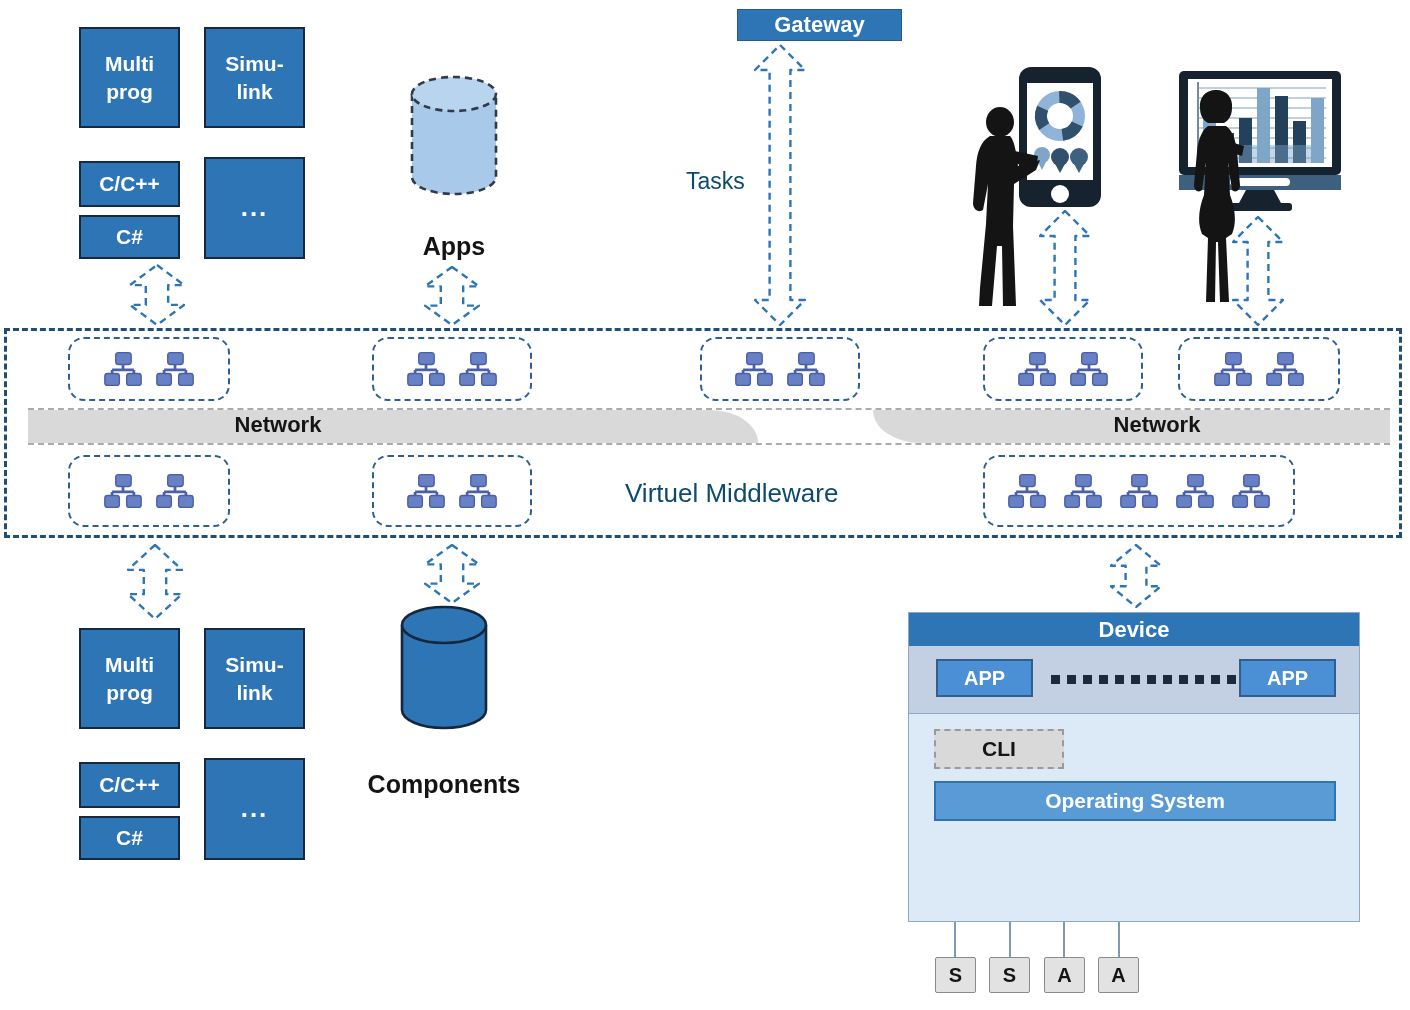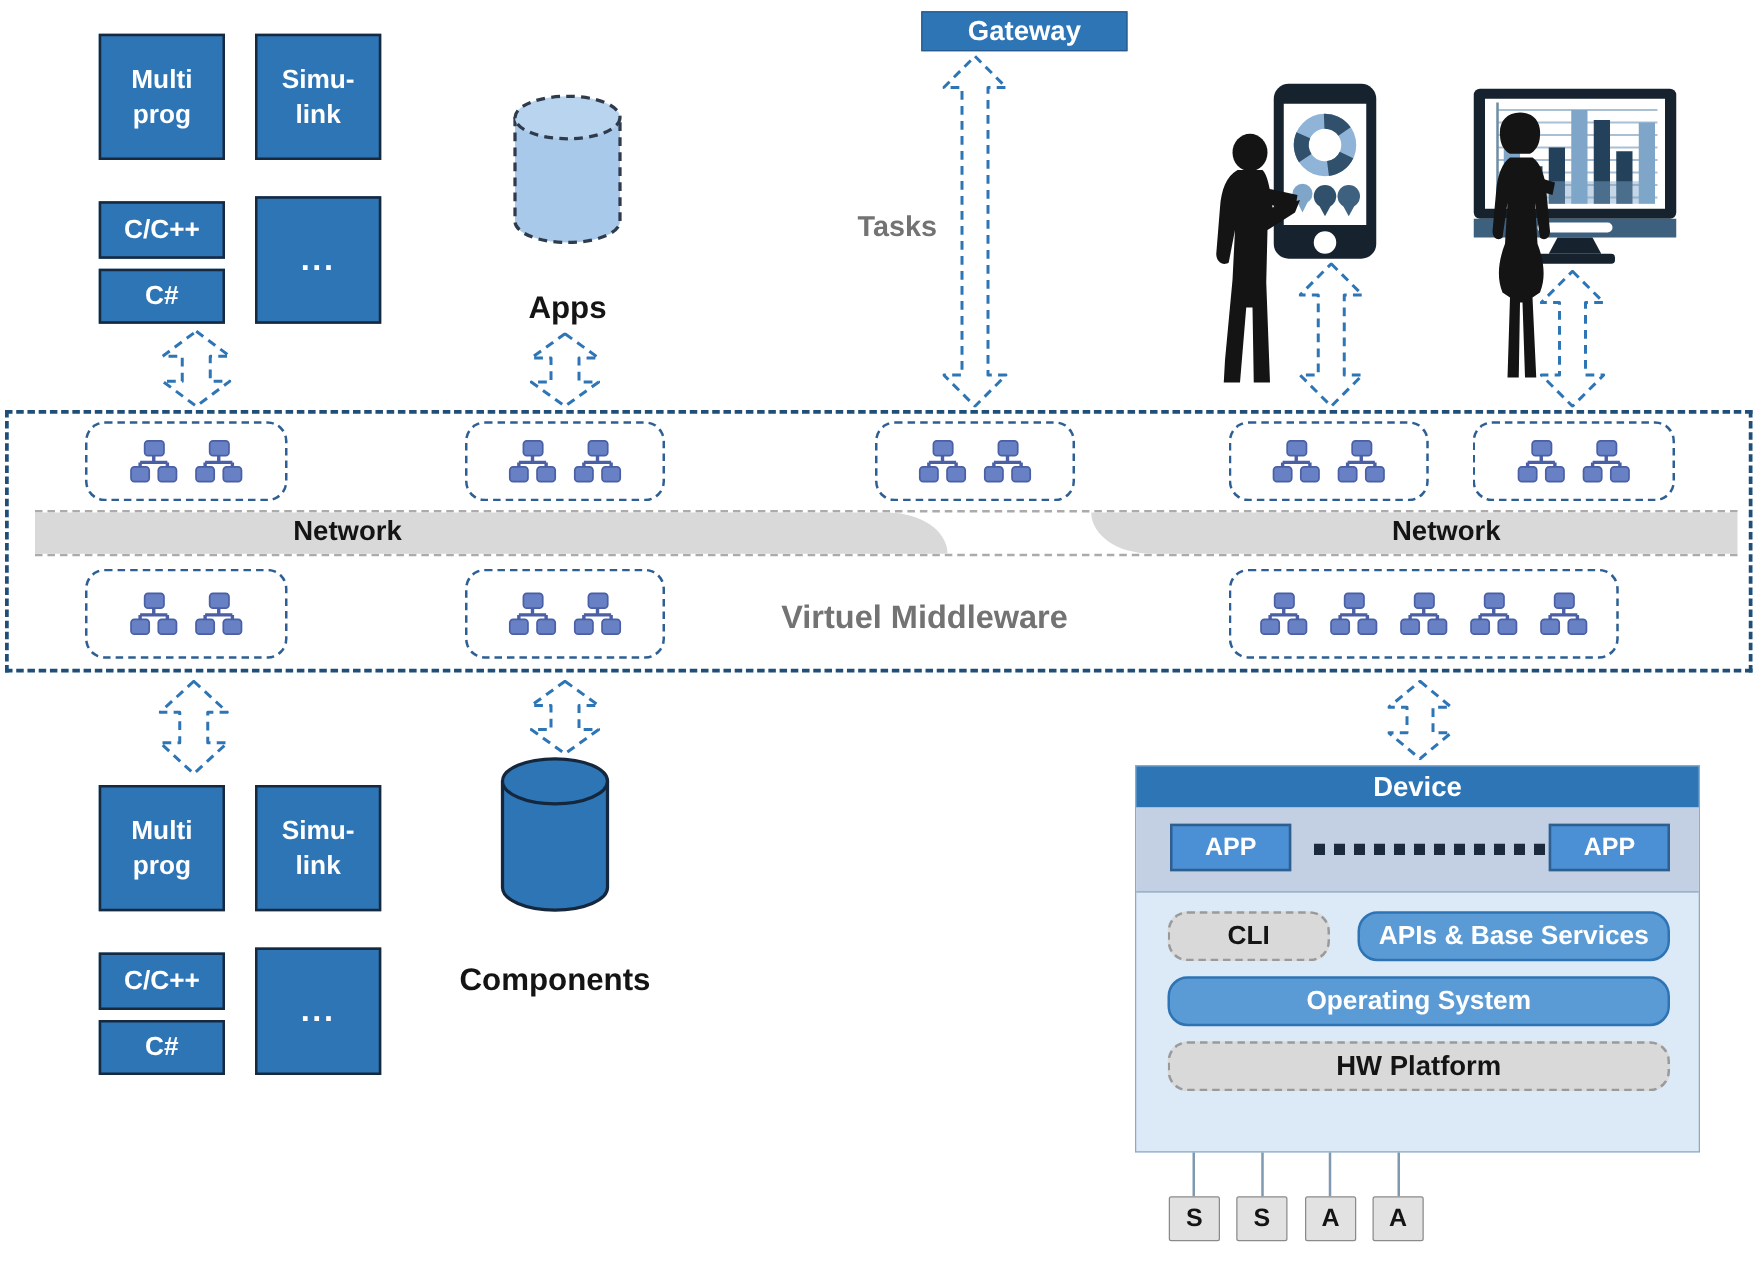--- a/index.html
+++ b/index.html
@@ -5,21 +5,21 @@
   html,body{margin:0;padding:0;background:#ffffff;}
   #canvas{
     position:relative;width:1410px;height:1010px;background:#fff;overflow:hidden;
     font-family:"Liberation Sans", sans-serif;
   }
   .bluebox{
     position:absolute;background:var(--accent,#2E75B6);border:2px solid #17293E;
     color:#fff;font-weight:700;display:flex;align-items:center;justify-content:center;
     text-align:center;font-size:21px;line-height:1.3;box-sizing:border-box;margin-left:39px;
   }
-  .label{position:absolute;font-weight:700;color:#737373;white-space:nowrap;}
+  .label{position:absolute;font-weight:400;color:#0c4a6e;white-space:nowrap;}
   .cyl-label{position:absolute;font-weight:700;color:#141414;text-align:center;margin-top:30px;}
   .udarrow{position:absolute;}
   .figure{position:absolute;}
   
   #band{
     position:absolute;left:4px;top:328px;width:1398px;height:210px;
     border:3px dashed var(--band-border,#1F4E79);box-sizing:border-box;background:#fff;
   }
   .cluster{
     position:absolute;border:2.5px dashed var(--cluster-border,#2E5F94);
@@ -50,21 +50,21 @@
     position:absolute;top:13px;width:97px;height:38px;background:var(--app-btn,#4B8FD5);
     border:2px solid #2E5F8F;color:#fff;font-weight:700;font-size:20px;
     display:flex;align-items:center;justify-content:center;box-sizing:border-box;
   }
   #app-dots{
     position:absolute;left:142px;top:29px;width:192px;height:9px;
     background:repeating-linear-gradient(to right,#1B2A3D 0 9px,transparent 9px 16px);
   }
   .dev-chip{
     position:absolute;display:flex;align-items:center;justify-content:center;
-    font-weight:700;box-sizing:border-box;border-radius:16px;
+    font-weight:700;box-sizing:border-box;
   }
   .chip-gray{background:var(--chip-gray,#D9D9D9);border:2px dashed #9a9a9a;color:#141414;font-size:21px;}
   .chip-blue{background:var(--chip-blue,#5B9BD5);border:2px solid #2E74B5;color:#fff;font-size:21px;font-weight:600;}
   .port-line{position:absolute;width:2px;background:#7F99B0;}
   .port-box{
     position:absolute;width:41px;height:36px;background:#E2E2E2;border:1.5px solid #8a8a8a;
     display:flex;align-items:center;justify-content:center;font-weight:700;font-size:20px;color:#141414;
     box-sizing:border-box;border-radius:2px;
   }
   .prog-group{position:absolute;width:266px;height:235px;}
@@ -337,23 +337,21 @@
   <div class="cyl-label" style="left:358px;top:740px;width:172px;font-size:25px;">Components</div>
 
   <div id="device">
     <div id="device-header">Device</div>
     <div id="app-row">
       <div class="app-btn" style="left:27px;">APP</div>
       <div id="app-dots"></div>
       <div class="app-btn" style="left:330px;">APP</div>
     </div>
     <div class="dev-chip chip-gray" style="left:25px;top:116px;width:130px;height:40px;">CLI</div>
-    <div class="dev-chip chip-blue" style="left:177px;top:116px;width:250px;height:40px;">APIs &amp; Base Services</div>
     <div class="dev-chip chip-blue" style="left:25px;top:168px;width:402px;height:40px;">Operating System</div>
-    <div class="dev-chip chip-gray" style="left:25px;top:220px;width:402px;height:40px;font-size:22px;">HW Platform</div>
   </div>
 
   <div class="port-line" style="left:954px;top:922px;height:35px;"></div>
   <div class="port-line" style="left:1009px;top:922px;height:35px;"></div>
   <div class="port-line" style="left:1063px;top:922px;height:35px;"></div>
   <div class="port-line" style="left:1118px;top:922px;height:35px;"></div>
   <div class="port-box" style="left:935px;top:957px;">S</div>
   <div class="port-box" style="left:989px;top:957px;">S</div>
   <div class="port-box" style="left:1044px;top:957px;">A</div>
   <div class="port-box" style="left:1098px;top:957px;">A</div>

